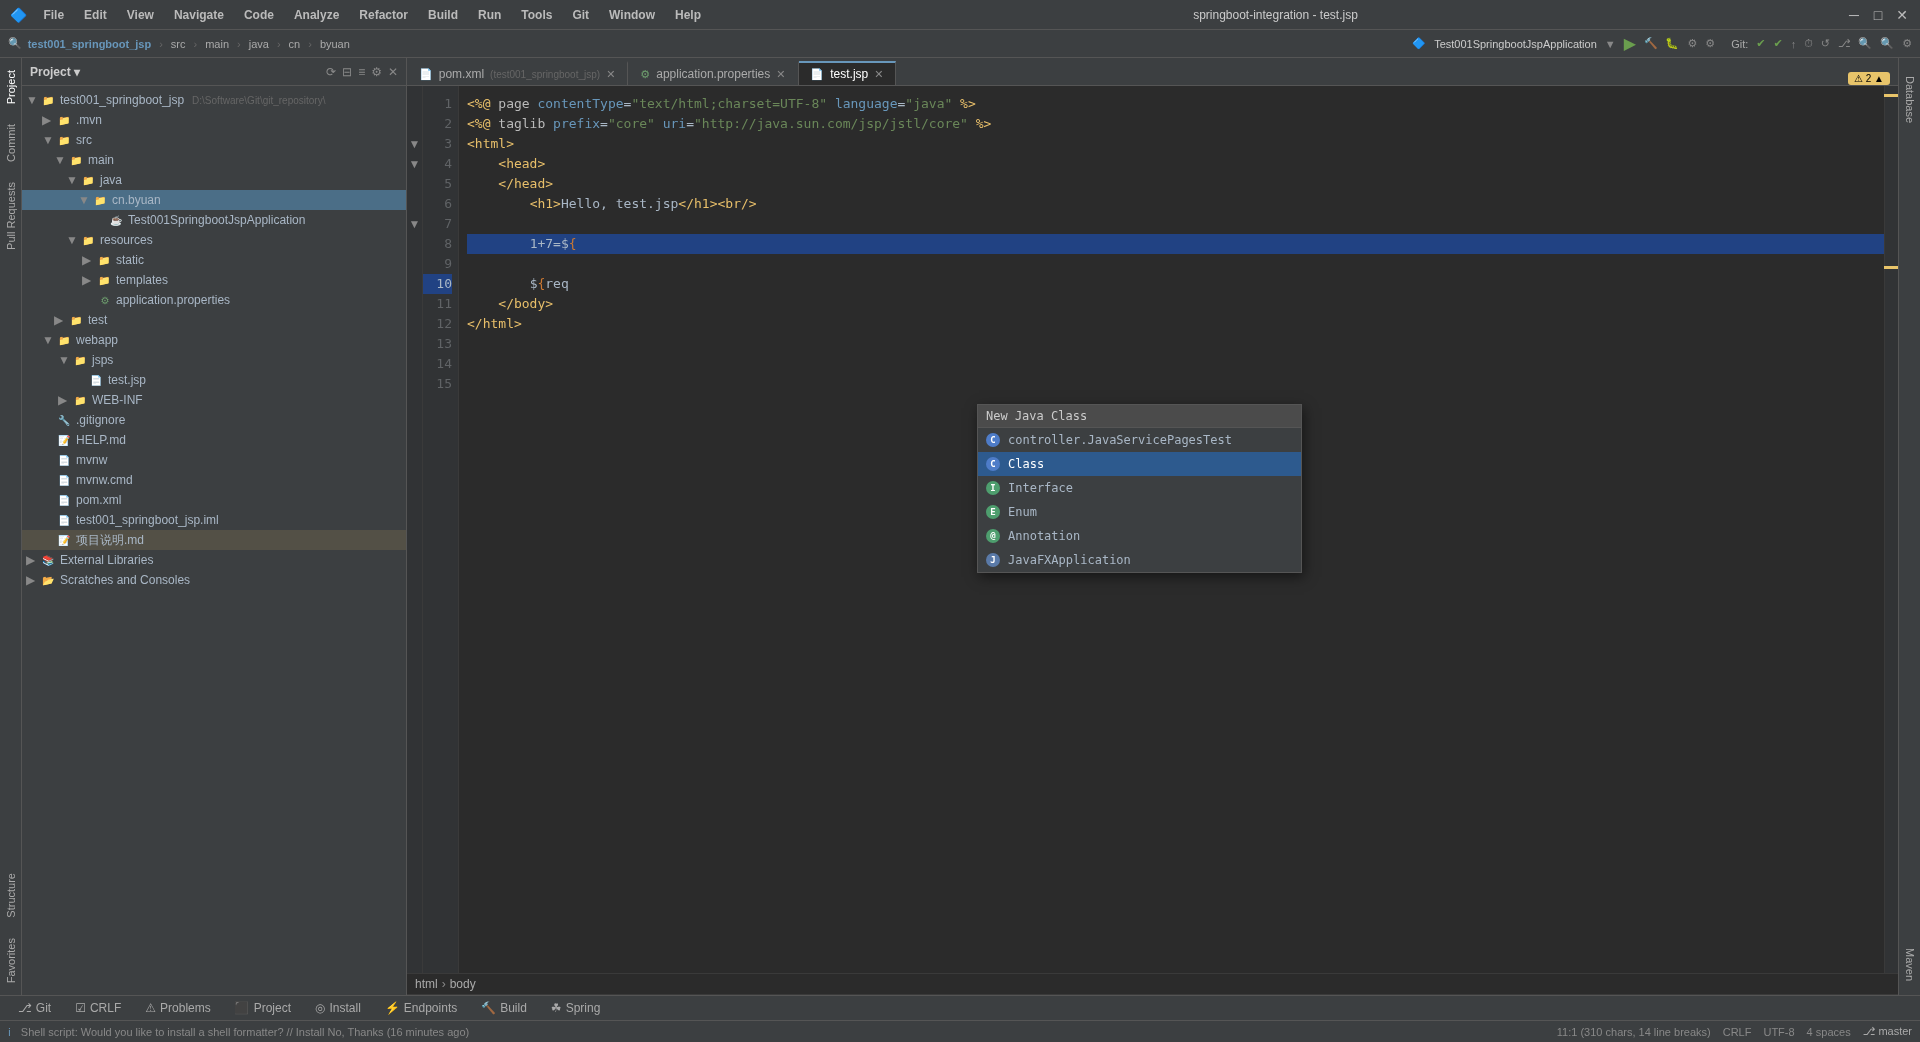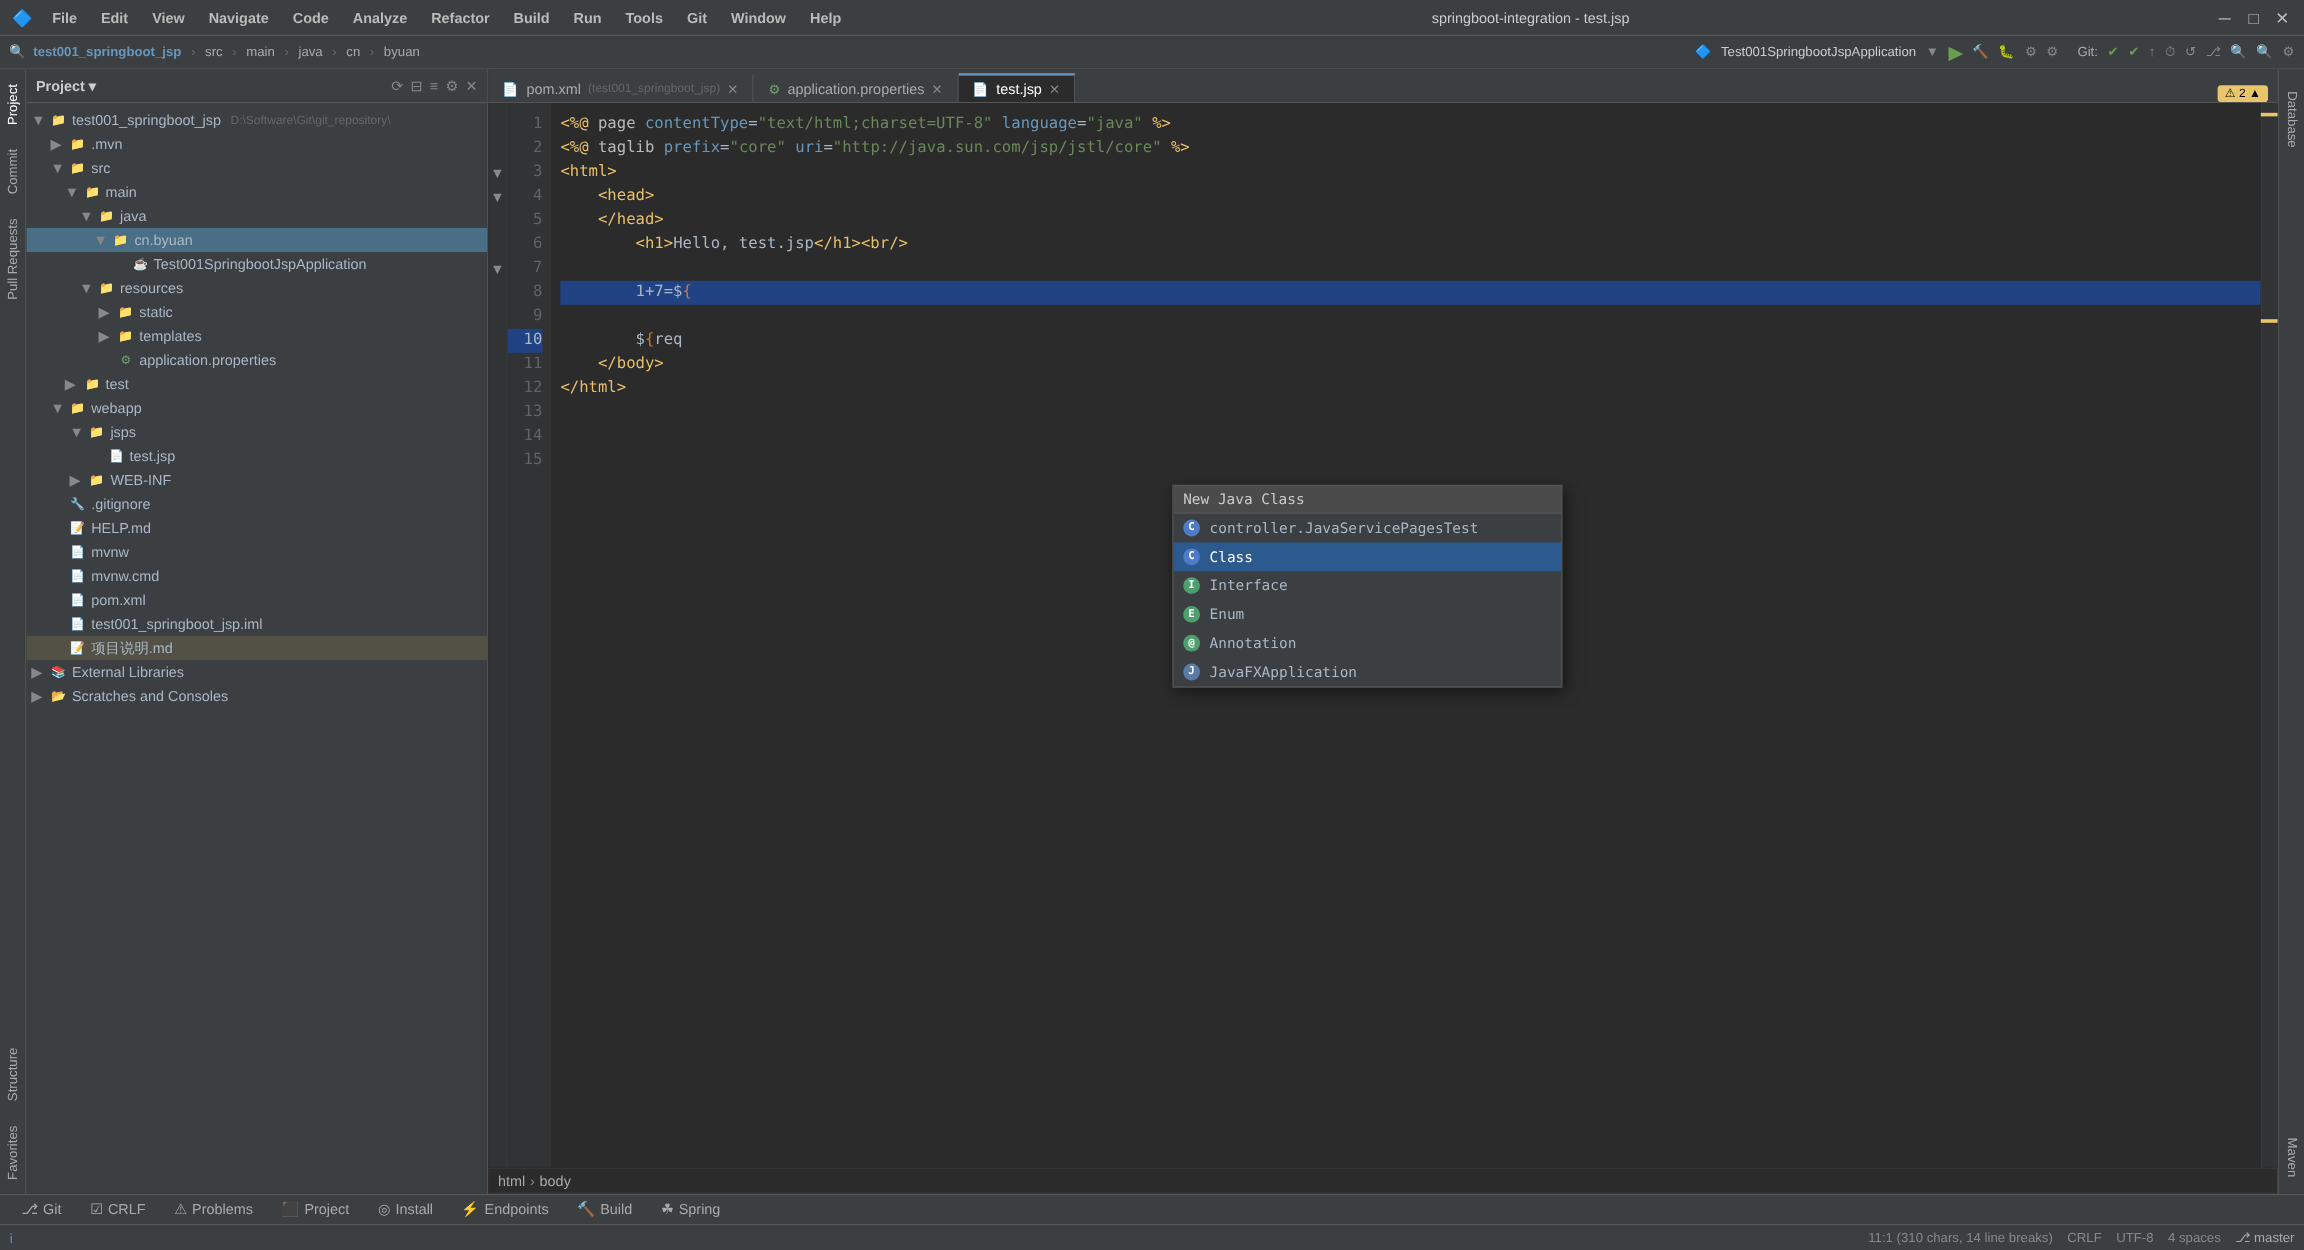--- a/index.html
+++ b/index.html
@@ -744,20 +744,21 @@
     <span>Build</span>
   </div>
   <div class="bottom-tab">
     <span>☘</span>
     <span>Spring</span>
   </div>
 </div>
 
 <div id="status-bar" style="height:22px; background:#3c3f41; display:flex; align-items:center; padding:0 8px; font-size:11px; color:#888; border-top:1px solid #555; gap:6px;">
   <span style="color:#6897bb; margin-right:4px;">ℹ</span>
+  <span class="status-msg">Shell script: Would you like to install a shell formatter? // Install  No, Thanks (16 minutes ago)</span>
   <div style="margin-left:auto; display:flex; gap:12px; align-items:center;">
     <span style="cursor:pointer;">11:1 (310 chars, 14 line breaks)</span>
     <span style="cursor:pointer;">CRLF</span>
     <span style="cursor:pointer;">UTF-8</span>
     <span style="cursor:pointer;">4 spaces</span>
     <span style="cursor:pointer; color:#aaa;">⎇ <span>master</span></span>
   </div>
 </div>
 
 </body></html>

